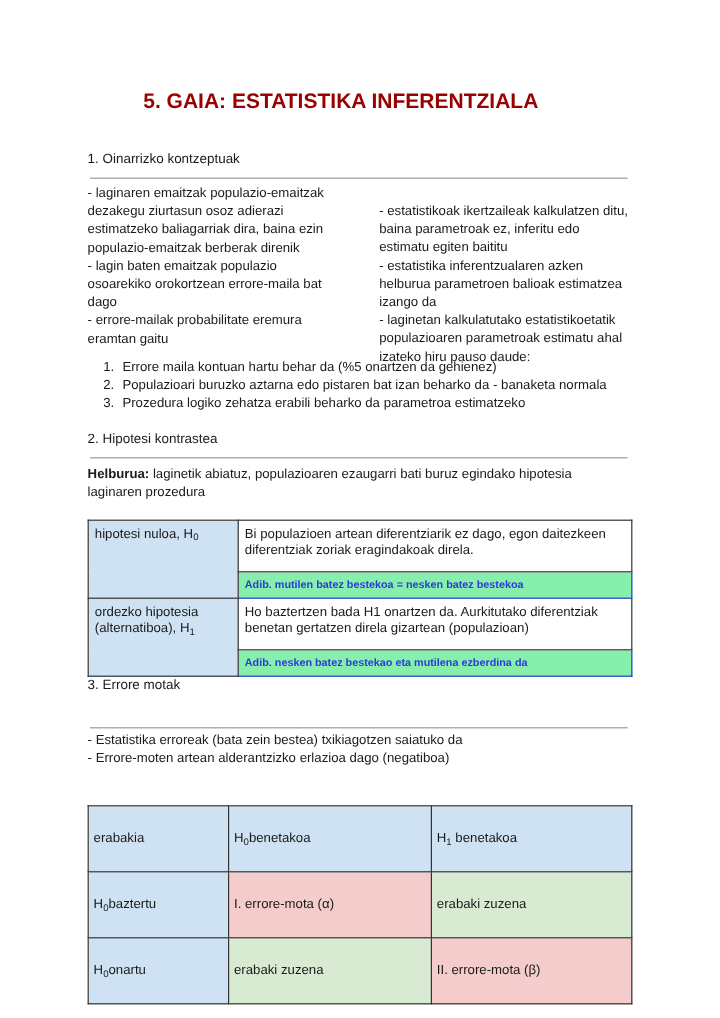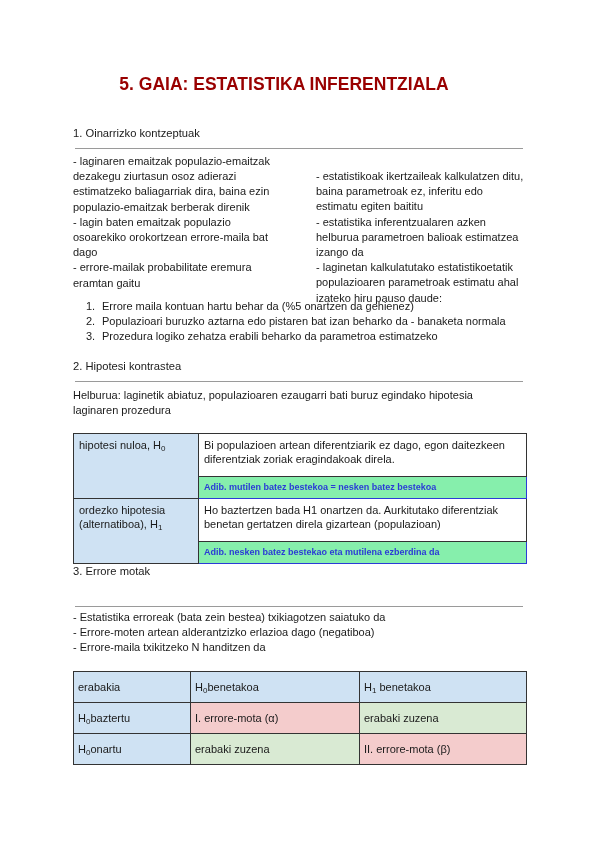--- a/index.html
+++ b/index.html
@@ -13,21 +13,21 @@
       color: #990000; font-weight: bold; font-size: 17.5px; line-height: 20px;
     }
     .section-heading { position: absolute; left: 73px; font-size: 11.2px; line-height: 14px; }
     .hr { position: absolute; left: 75px; width: 448px; height: 0; border-top: 1px solid #9a9a9a; }
     .col { position: absolute; font-size: 11px; line-height: 15.2px; }
     .col div { white-space: nowrap; }
     .steps { position: absolute; left: 86px; top: 299px; font-size: 11px; line-height: 15.2px; }
     .steps .step { display: flex; white-space: nowrap; }
     .steps .num { width: 16px; }
     .para { position: absolute; left: 73px; font-size: 11px; line-height: 15.2px; }
-    .bold { font-weight: normal; text-align: center; }
+    .bold { font-weight: bold; text-align: center; }
     .bullets { position: absolute; left: 73px; top: 610px; font-size: 11px; line-height: 15.2px; }
     .bullets div { white-space: nowrap; }
 
     
     .hyp-table {
       position: absolute; left: 73px; top: 433px; width: 454px;
       border-collapse: collapse; font-size: 11px; line-height: 14px;
     }
     .hyp-table td { vertical-align: top; padding: 4px 5px; }
     .hyp-label { background: #cfe2f3; border: 1px solid #333; width: 114px; }
@@ -36,21 +36,21 @@
       background: #86efac; border: 1px solid #2b3bd6; color: #2b3bd6;
       font-size: 9px; font-weight: bold; padding: 3px 5px 4px 5px !important; height: 14px;
     }
     sub { font-size: 8px; vertical-align: -2px; line-height: 0; }
 
     
     .dec-table {
       position: absolute; left: 73px; top: 671px; width: 454px;
       border-collapse: collapse; font-size: 11px; line-height: 14px;
     }
-    .dec-table td { border: 1px solid #333; padding: 8px 4px; height: 14px; }
+    .dec-table td { border: 1px solid #333; padding: 20px 4px; height: 14px; }
     .c-blue { background: #cfe2f3; }
     .c-red { background: #f4cccc; }
     .c-green { background: #d9ead3; }
   </style>
 </head>
 <body>
 
 <div class="title">5. GAIA: ESTATISTIKA INFERENTZIALA</div>
 
 <div class="section-heading" style="top:126px;">1. Oinarrizko kontzeptuak</div>
@@ -130,21 +130,20 @@
   </tr>
 </tbody>
   </table>
 
 <div class="section-heading" style="top:564px;">3. Errore motak</div>
 <div class="hr" style="top:606px;"></div>
 
 <div class="bullets">
   <div>- Estatistika erroreak (bata zein bestea) txikiagotzen saiatuko da</div>
   <div>- Errore-moten artean alderantzizko erlazioa dago (negatiboa)</div>
-  <div>- Errore-maila txikitzeko N handitzen da</div>
 </div>
 
 <table class="dec-table">
   <tbody>
       <tr>
     <td class="c-blue" style="width:108px;">erabakia</td>
     <td class="c-blue" style="width:160px;"><span>H</span><sub>0</sub><span>benetakoa</span></td>
     <td class="c-blue"><span>H</span><sub>1</sub><span> benetakoa</span></td>
   </tr>
   <tr>

